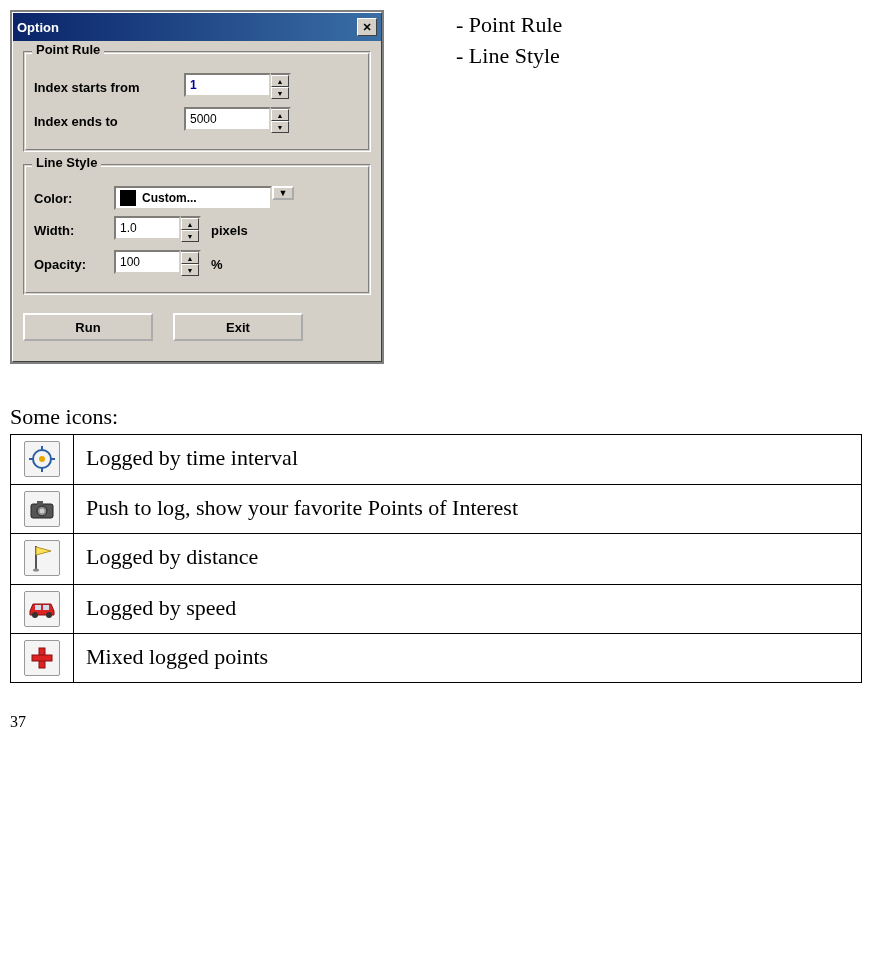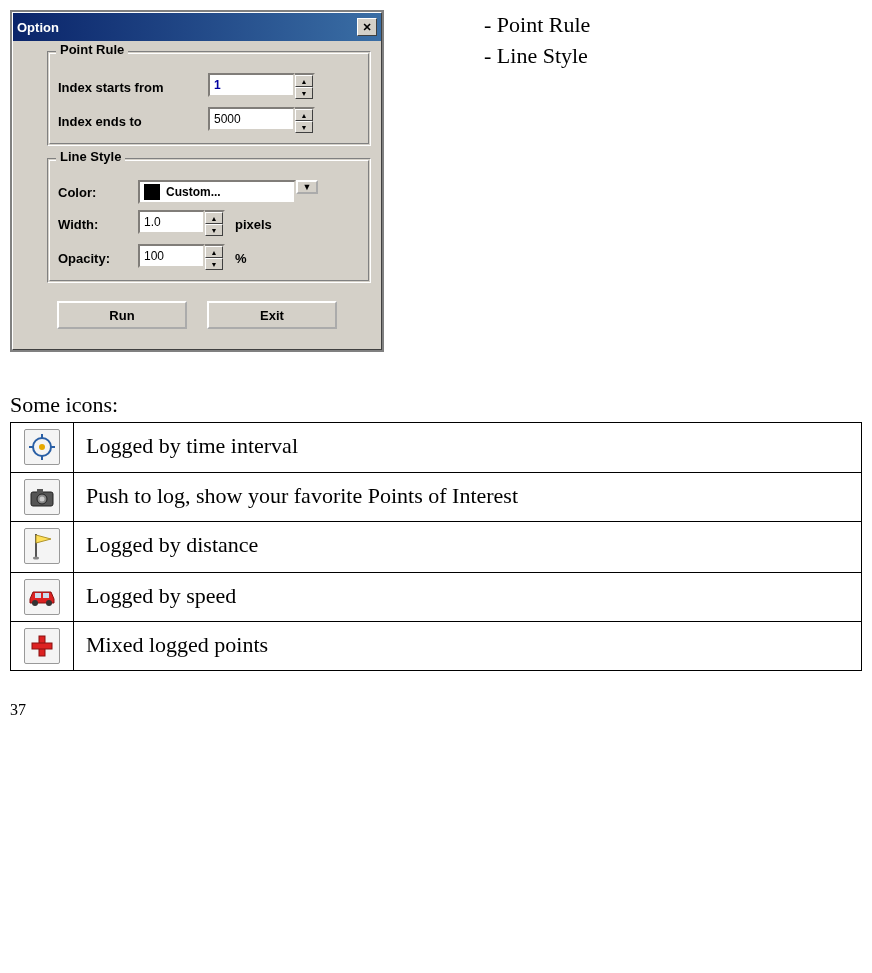--- a/index.html
+++ b/index.html
@@ -9,21 +9,21 @@
       padding: 10px;
       width: 852px;
       background: #fff;
     }
     .page {
       display: flex;
       flex-direction: column;
     }
     .top-section {
       display: flex;
-      gap: 100px;
+      gap: 72px;
     }
     .dialog {
       width: 370px;
       background: #d4d0c8;
       border: 2px solid #808080;
       position: relative;
     }
     .dialog-inner {
       border: 1px solid #fff;
       border-right-color: #404040;
@@ -61,22 +61,21 @@
     }
     .dialog-body {
       padding: 10px;
     }
     .groupbox {
       border: 1px solid #808080;
       border-bottom-color: #fff;
       border-right-color: #fff;
       position: relative;
       margin-bottom: 12px;
-      padding: 15px 10px 4px 10px;
-      margin-left: 24px;
+      padding: 15px 10px 10px 10px;
     }
     .groupbox-inner-border {
       position: absolute;
       inset: 1px;
       border: 1px solid #fff;
       border-bottom-color: #808080;
       border-right-color: #808080;
       pointer-events: none;
     }
     .groupbox-legend {
@@ -170,21 +169,20 @@
       cursor: pointer;
     }
     .unit-label {
       margin-left: 10px;
       font-family: Tahoma, sans-serif;
       font-size: 13px;
       font-weight: bold;
     }
     .button-row {
       display: flex;
-      justify-content: center;
       gap: 20px;
       padding: 6px 0 10px 0;
     }
     .win-button {
       width: 130px;
       height: 28px;
       background: #d4d0c8;
       border: 2px outset #fff;
       font-family: Tahoma, sans-serif;
       font-size: 13px;

